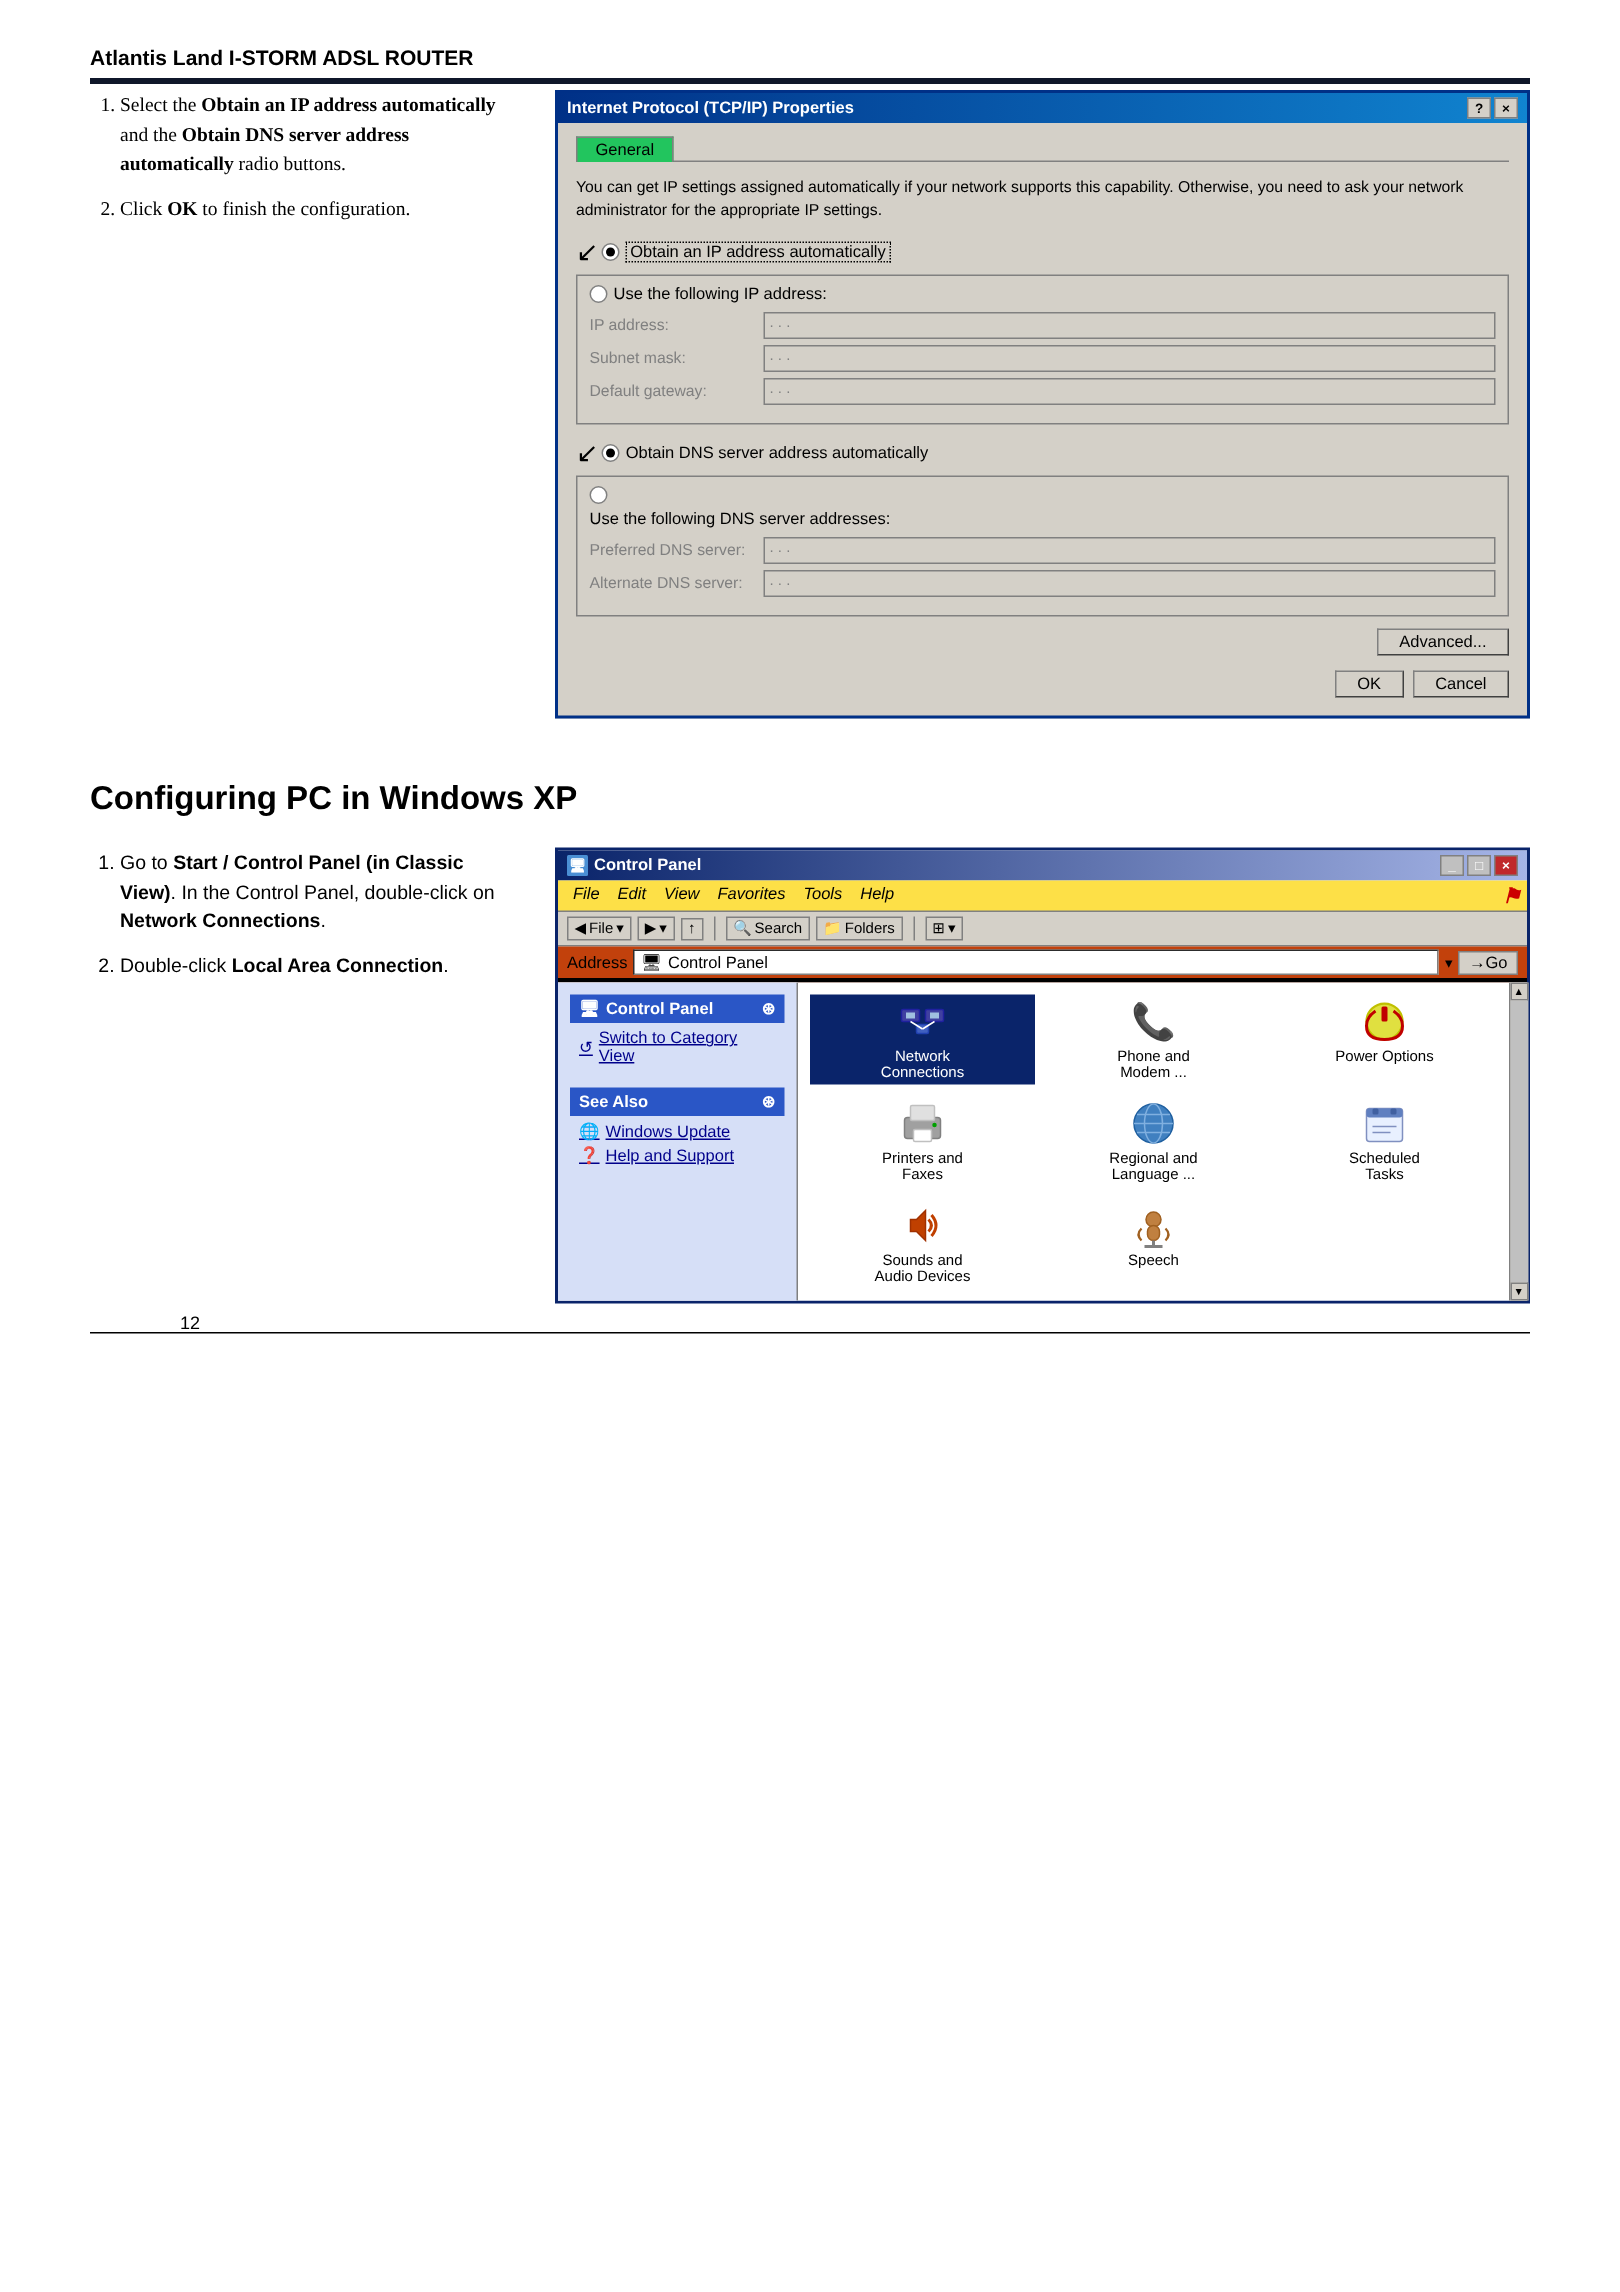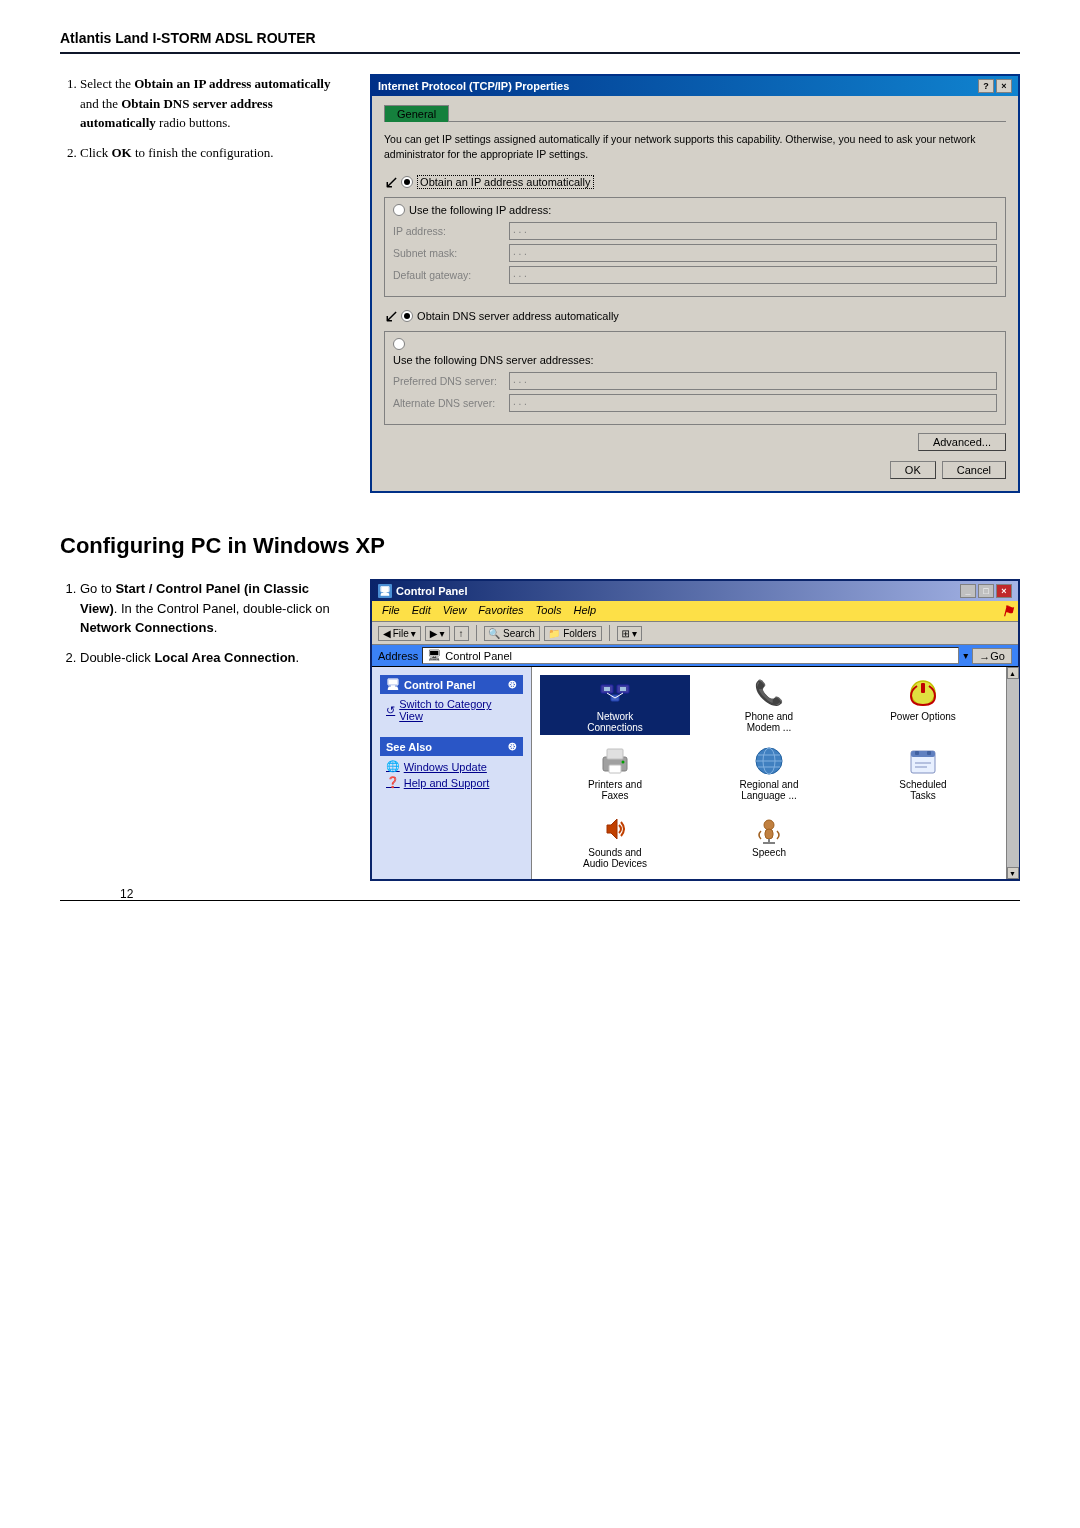--- a/index.html
+++ b/index.html
@@ -13,23 +13,23 @@
       padding: 0;
     }
 
     .page {
       padding: 30px 60px 60px 60px;
       position: relative;
     }
 
     
     .doc-header {
-      border-bottom: 2px solid #0f172a;
+      border-bottom: 4px solid #0f172a;
       padding-bottom: 6px;
-      margin-bottom: 20px;
+      margin-bottom: 4px;
     }
     .doc-header-title {
       font-weight: bold;
       font-size: 14px;
     }
 
     
     .top-section {
       display: flex;
       gap: 30px;
@@ -95,21 +95,21 @@
       padding: 8px 12px 12px 12px;
     }
 
     .dialog-tab-bar {
       display: flex;
       border-bottom: 1px solid #808080;
       margin-bottom: 10px;
     }
 
     .dialog-tab {
-      background: #15803d;
+      background: #22c55e;
       border: 1px solid #808080;
       border-bottom: none;
       padding: 2px 12px;
       font-size: 11px;
       position: relative;
       top: 1px;
     }
 
     .dialog-description {
       font-size: 10.5px;
@@ -314,26 +314,26 @@
       border: 1px solid #808080;
       padding: 1px 4px;
       font-size: 10px;
       cursor: pointer;
       display: flex;
       align-items: center;
       gap: 2px;
     }
 
     .cp-address-bar {
-      background: #3b82f6;
+      background: #c2410c;
       display: flex;
       align-items: center;
       gap: 4px;
       padding: 2px 6px;
-      border-bottom: 1px solid #000000;
+      border-bottom: 3px solid #000000;
       font-size: 11px;
     }
 
     .cp-address-label {
       font-size: 11px;
     }
 
     .cp-address-input {
       flex: 1;
       background: #fff;

